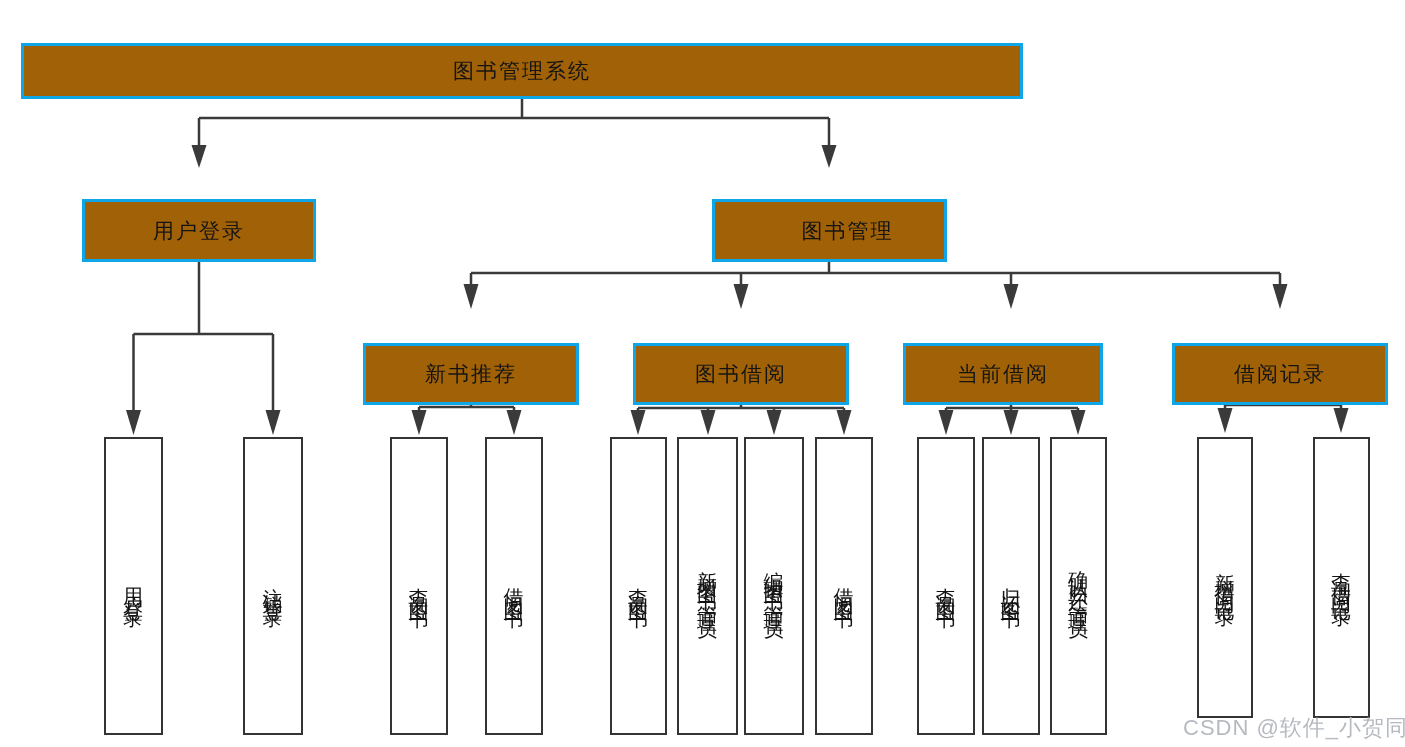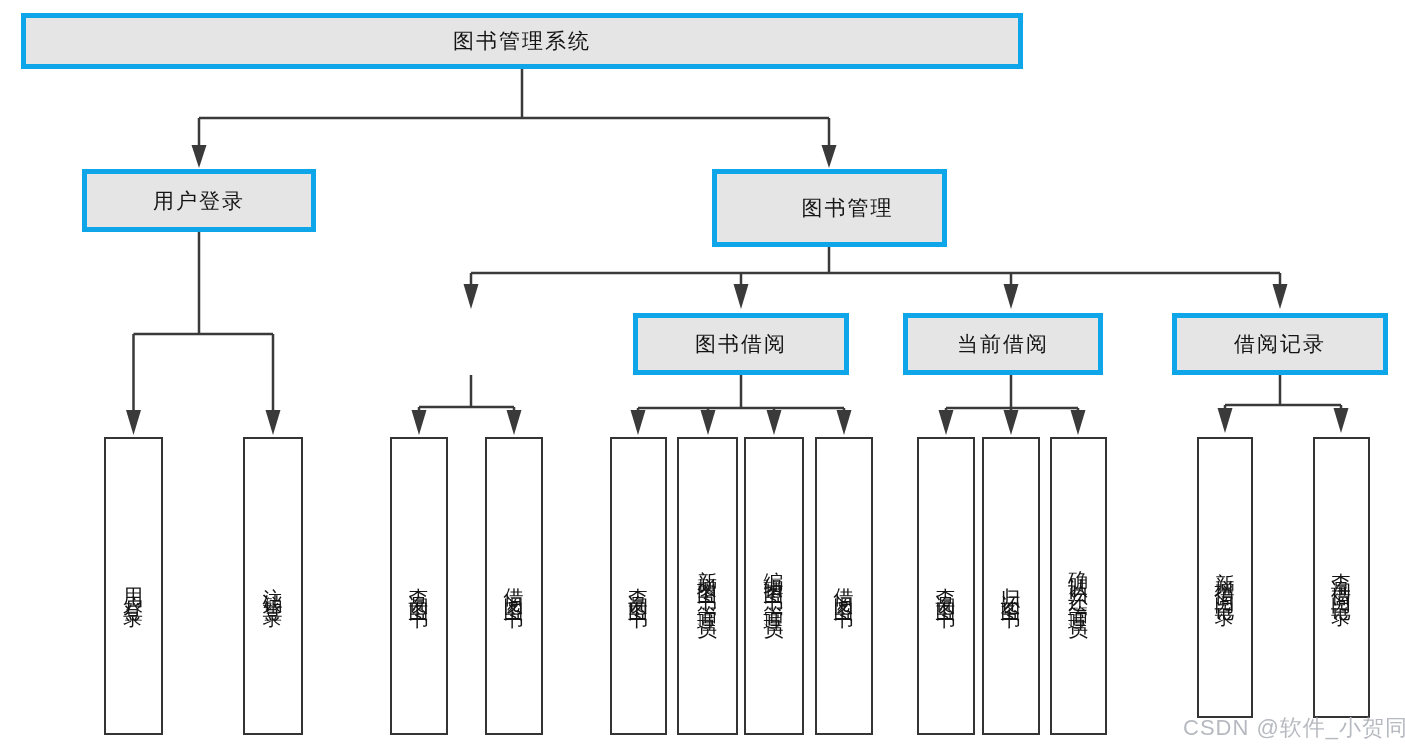--- a/index.html
+++ b/index.html
@@ -13,25 +13,26 @@
   }
   .connectors {
     position: absolute;
     left: 0; top: 0;
     width: 1405px; height: 747px;
     pointer-events: none;
   }
   .node {
     position: absolute;
     box-sizing: border-box;
-    border: 5px solid #0ea5e9;
-    background: #e5e5e5;
+    border: 3px solid #0ea5e9;
+    background: #a16207;
     display: flex;
     align-items: center;
     justify-content: center;
+    margin-top: 30px;
   }
   .node span {
     color: #141414;
     font-size: 21px;
     letter-spacing: 2px;
     white-space: nowrap;
   }
   .vnode {
     position: absolute;
     box-sizing: border-box;
@@ -112,24 +113,27 @@
     </g>
   </svg>
 
   <div class="node" style="left:21px; top:13px; width:1002px; height:56px;">
     <span>图书管理系统</span>
   </div>
 
   <div class="node" style="left:82px; top:169px; width:234px; height:63px;">
     <span>用户登录</span>
   </div>
-  <div class="node" style="left:712px; top:169px; width:235px; height:78px;padding-left:36px;">
+  <div class="node" style="left:712px; top:169px; width:235px; height:63px;padding-left:36px;">
     <span>图书管理</span>
   </div>
 
+  <div class="node" style="left:363px; top:313px; width:216px; height:62px;">
+    <span>新书推荐</span>
+  </div>
   <div class="node" style="left:633px; top:313px; width:216px; height:62px;justify-content:center;">
     <span>图书借阅</span>
   </div>
   <div class="node" style="left:903px; top:313px; width:200px; height:62px;">
     <span>当前借阅</span>
   </div>
   <div class="node" style="left:1172px; top:313px; width:216px; height:62px;">
     <span>借阅记录</span>
   </div>
 

